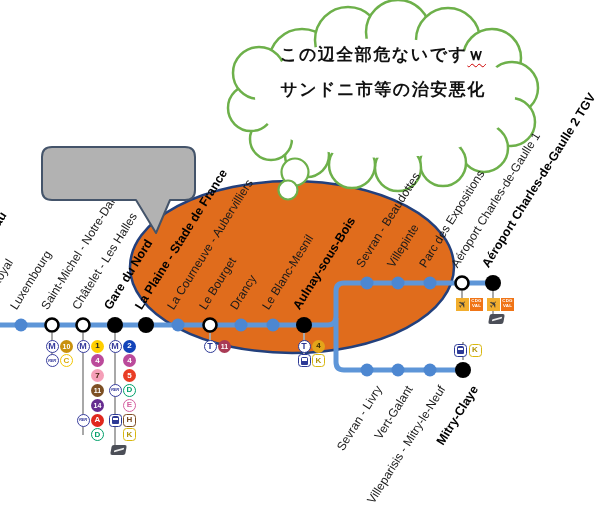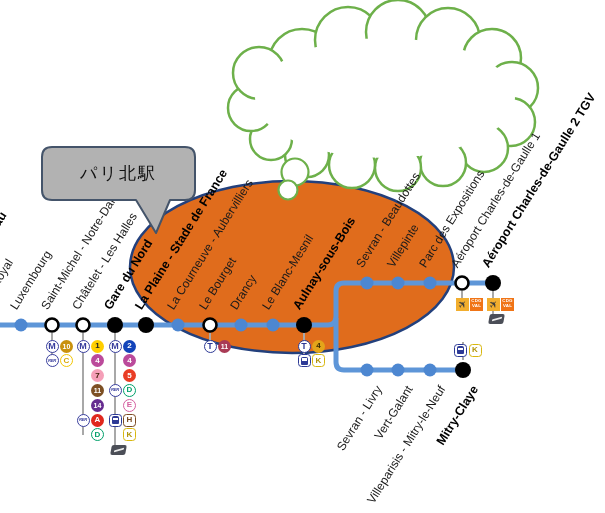--- a/index.html
+++ b/index.html
@@ -220,20 +220,21 @@
         <span>Mitry-Claye</span>
       </div>
       <div class="stem" style="top: 342px; height: 18px; left: 462.2px;"></div>
       <span class="badge train" style="left: 453.5px; top: 343.5px;">
         <span class="tg"></span>
       </span>
       <span class="badge square-o" style="color: rgb(178, 149, 10); border: 1.8px solid rgb(216, 183, 14); font-size: 8px; left: 468.5px; top: 343.5px;">K</span>
     </div>
 
   <div id="cloud-text">
+    <div><span>この辺全部危ないです</span><span id="wavy" class="wavy" style="text-decoration-color: rgb(204, 0, 0);">ｗ</span></div>
+    <div>サンドニ市等の治安悪化</div>
   </div>
 
   <svg id="callout-svg" width="605" height="513" viewBox="0 0 605 513">
     <path id="callout-path" stroke-width="2" stroke-linejoin="round" d="M52,147 H185 Q195,147 195,157 V190 Q195,200 185,200 H170 L156,233 L136,200 H52 Q42,200 42,190 V157 Q42,147 52,147 Z" fill="#b2b2b2" stroke="#44546a"></path>
   </svg>
-  <div id="callout-label">パリ北駅</div>
 
 </div>
 
 </body></html>

